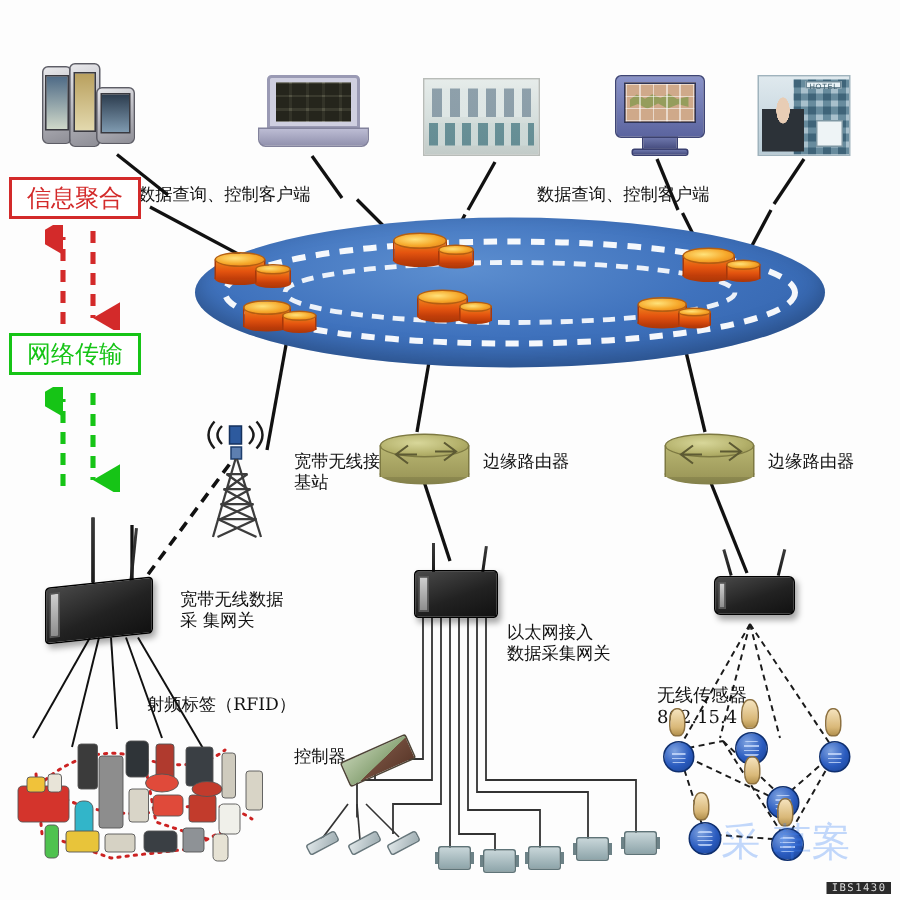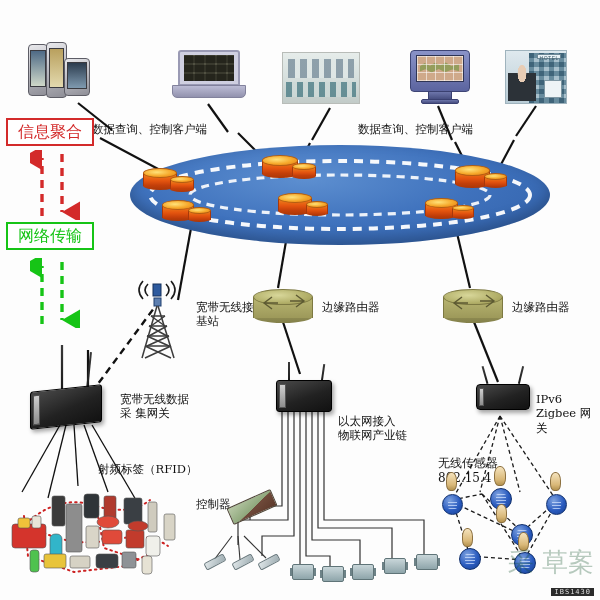--- a/index.html
+++ b/index.html
@@ -308,22 +308,22 @@
     border-radius:2px;
   }
 
   
   #watermark {
     right: 6px; bottom: 16px;
     width: 140px; height: 44px;
     opacity: .30;
     font-family: "DejaVu Serif", serif;
     font-size: 26px;
-    color: #14532d;
-    text-align: right;
+    color: #3b82f6;
+    text-align: center;
     line-height: 44px;
     white-space: nowrap;
     pointer-events: none;
   }
   #wm-tag {
     right: 6px; bottom: 4px;
     font-family: "DejaVu Sans Mono", monospace;
     font-size: 7px;
     color: #333;
     background: #2b2b2b;
@@ -640,42 +640,40 @@
       </g>
     </svg>
   </div>
 
   <div class="abs ant" style="left:288px; top:362px; height:20px;"></div>
   <div class="abs ant" style="left:322px; top:364px; height:18px; transform:rotate(8deg);"></div>
   <div class="abs gwbox" style="left:276px; top:380px; width:56px; height:32px;">
     <div class="panel"></div>
   </div>
   <div class="abs cap wrap" style="left:338px; top:414px; width:72px;">以太网接入
-物联网产业链</div>
+数据采集网关</div>
 
   <div class="abs cap" style="left:196px; top:497px;">控制器</div>
   <div class="abs ctrl" style="left:228px; top:498px; width:48px; height:18px;"></div>
 
   <div class="abs probe" style="left:204px; top:558px; width:22px; height:8px;"></div>
   <div class="abs probe" style="left:232px; top:558px; width:22px; height:8px;"></div>
   <div class="abs probe" style="left:258px; top:558px; width:22px; height:8px;"></div>
 
   <div class="abs sensor" style="left:292px; top:564px; width:22px; height:16px;"></div>
   <div class="abs sensor" style="left:322px; top:566px; width:22px; height:16px;"></div>
   <div class="abs sensor" style="left:352px; top:564px; width:22px; height:16px;"></div>
   <div class="abs sensor" style="left:384px; top:558px; width:22px; height:16px;"></div>
   <div class="abs sensor" style="left:416px; top:554px; width:22px; height:16px;"></div>
 
   <div class="abs ant" style="left:484px; top:366px; height:18px; transform:rotate(-16deg);"></div>
   <div class="abs ant" style="left:520px; top:366px; height:18px; transform:rotate(14deg);"></div>
   <div class="abs gwbox" style="left:476px; top:384px; width:54px; height:26px; border-radius:4px;">
     <div class="panel" style="width:5px;"></div>
   </div>
-  <div class="abs cap wrap" style="left:536px; top:392px; width:62px;">IPv6 Zigbee
-网关</div>
 
   <div class="abs cap wrap" style="left:438px; top:456px; width:72px; font-size:12px;">无线传感器
 802.15.4</div>
 
   <div class="abs mote" style="left:490px; top:488px; width:22px; height:22px;"></div>
   <div class="abs mote" style="left:442px; top:494px; width:21px; height:21px;"></div>
   <div class="abs mote" style="left:546px; top:494px; width:21px; height:21px;"></div>
   <div class="abs mote" style="left:511px; top:524px; width:22px; height:22px;"></div>
   <div class="abs mote" style="left:459px; top:548px; width:22px; height:22px;"></div>
   <div class="abs mote" style="left:514px; top:552px; width:22px; height:22px;"></div>

